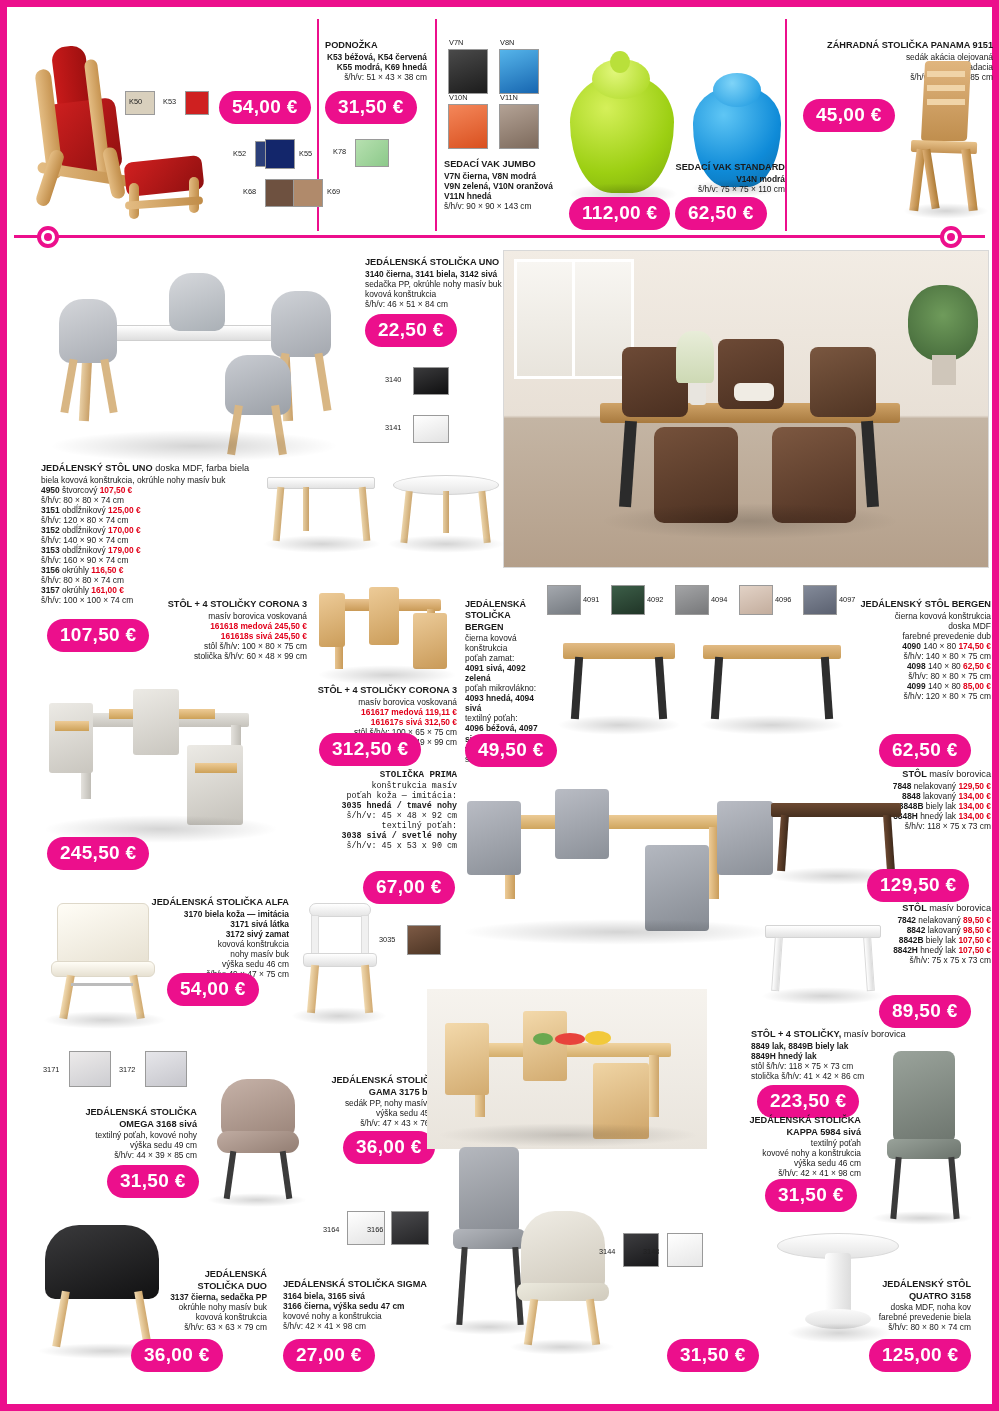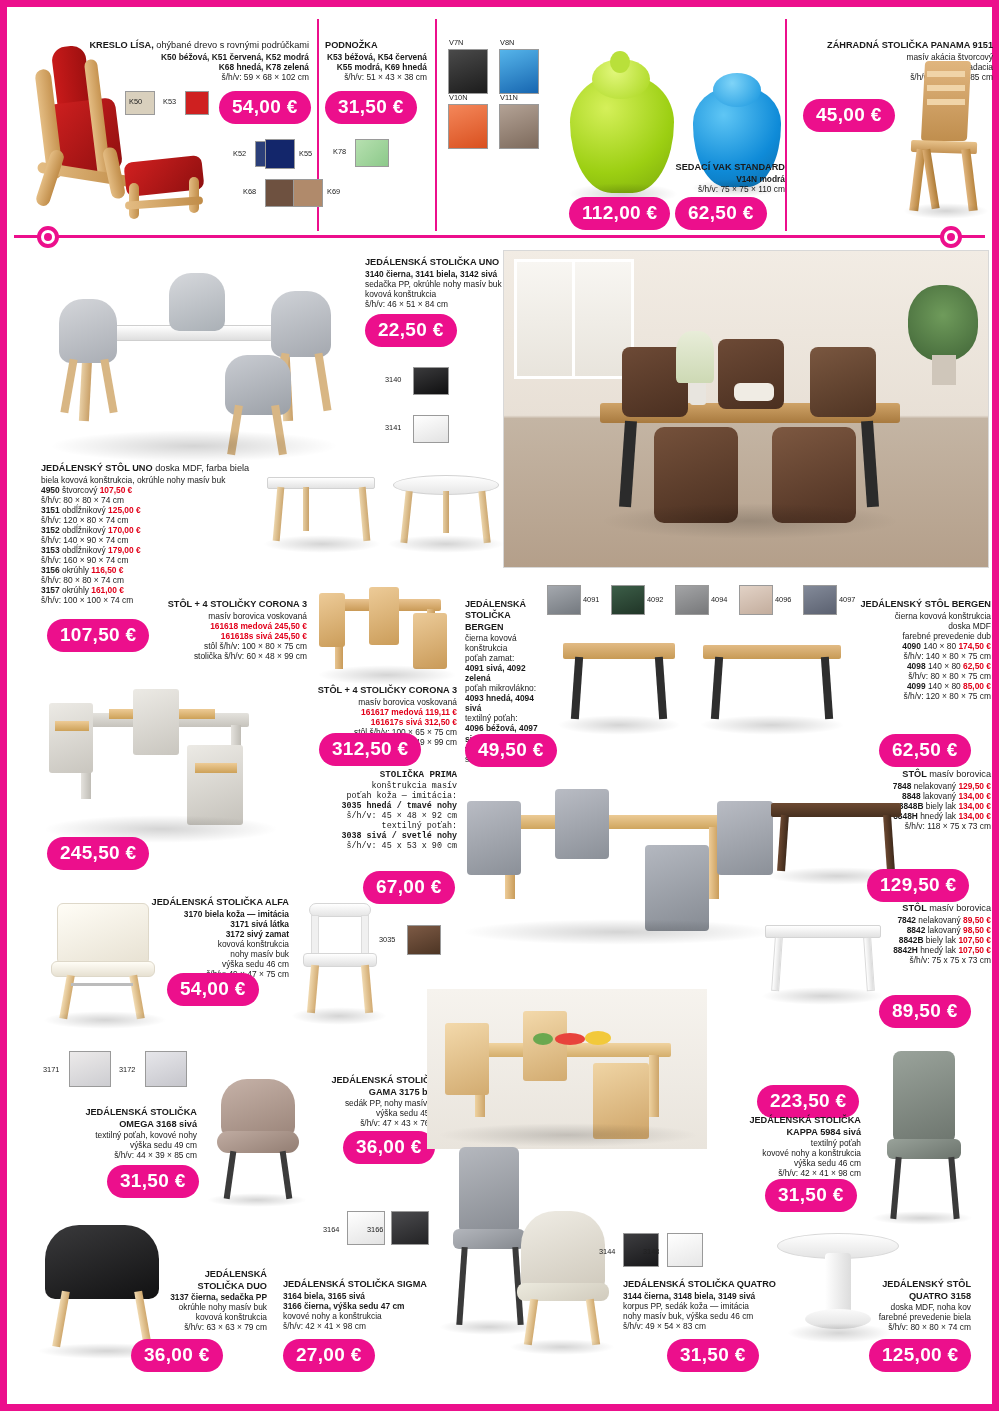--- a/index.html
+++ b/index.html
@@ -68,27 +68,20 @@
 </style>
 </head>
 <body>
 
 <div class="page">
 
   <div class="vline" style="left:310px; height:212px;"></div>
   <div class="vline" style="left:428px; height:212px;"></div>
   <div class="vline" style="left:778px; height:212px;"></div>
 
-  <div class="abs right" style="left:60px; top:33px; width:242px;">
-    <div class="ttl"><span>KRESLO LÍSA,</span>
-      <span style="font-weight:normal">ohýbané drevo s rovnými podrúčkami</span></div>
-    <div class="t" style="font-weight:bold">K50 béžová, K51 červená, K52 modrá</div>
-    <div class="t" style="font-weight:bold">K68 hnedá, K78 zelená</div>
-    <div class="t">š/h/v: 59 × 68 × 102 cm</div>
-  </div>
   <div class="abs" style="left:212px; top:84px;">
     <span class="price">54,00 €</span>
   </div>
 
   <div class="photo" style="left:22px; top:34px; width:185px; height:180px;">
     <div class="abs" style="left:28px; top:5px; width:34px; height:108px; background:linear-gradient(90deg,#c81a1a,#9d1010); border-radius:14px 14px 4px 4px; transform:rotate(-7deg);"></div>
     <div class="abs" style="left:20px; top:60px; width:70px; height:72px; background:linear-gradient(135deg,#d12020,#8e0f0f); border-radius:10px; transform:rotate(-7deg);"></div>
     <div class="abs" style="left:12px; top:28px; width:16px; height:110px; background:linear-gradient(90deg,#e4bd84,#c69350); border-radius:8px; transform:rotate(-7deg);"></div>
     <div class="abs" style="left:62px; top:18px; width:13px; height:120px; background:linear-gradient(90deg,#e4bd84,#c69350); border-radius:8px; transform:rotate(-7deg);"></div>
     <div class="abs" style="left:8px; top:128px; width:96px; height:11px; background:linear-gradient(90deg,#e4bd84,#c08c48); border-radius:6px; transform:rotate(9deg);"></div>
@@ -150,20 +143,27 @@
   </div>
   <div class="abs" style="left:441px; top:86px;">
     <div class="swlbl" style="left:1px; top:0;">V10N</div>
     <div class="swatch" style="left:0; top:11px; width:40px; height:45px; background:linear-gradient(160deg,#f4875a,#d9501f);"></div>
   </div>
   <div class="abs" style="left:492px; top:86px;">
     <div class="swlbl" style="left:1px; top:0;">V11N</div>
     <div class="swatch" style="left:0; top:11px; width:40px; height:45px; background:linear-gradient(160deg,#b3a295,#7d6a5c);"></div>
   </div>
 
+  <div class="abs" style="left:437px; top:152px; width:115px;">
+    <div class="ttl">SEDACÍ VAK JUMBO</div>
+    <div class="t" style="font-weight:bold">V7N čierna, V8N modrá</div>
+    <div class="t" style="font-weight:bold">V9N zelená, V10N oranžová</div>
+    <div class="t" style="font-weight:bold">V11N hnedá</div>
+    <div class="t">š/h/v: 90 × 90 × 143 cm</div>
+  </div>
 
   <div class="photo" style="left:555px; top:30px; width:120px; height:165px;">
     <div class="abs" style="left:8px; top:38px; width:104px; height:118px; border-radius:46% 46% 40% 40%/40% 40% 60% 60%; background:radial-gradient(circle at 35% 28%, #d5f05a, #9ccf12 60%, #7aa80c);"></div>
     <div class="abs" style="left:30px; top:22px; width:58px; height:40px; border-radius:50%; background:radial-gradient(circle at 40% 30%, #e2f77c, #a8d61c);"></div>
     <div class="abs" style="left:48px; top:14px; width:20px; height:22px; border-radius:50%; background:#b9e03a;"></div>
     <div class="shadowell" style="left:6px; top:146px; width:110px; height:22px;"></div>
   </div>
   <div class="abs" style="left:562px; top:190px;">
     <span class="price">112,00 €</span>
   </div>
@@ -177,21 +177,21 @@
     <div class="ttl">SEDACÍ VAK STANDARD</div>
     <div class="t" style="font-weight:bold">V14N modrá</div>
     <div class="t">š/h/v: 75 × 75 × 110 cm</div>
   </div>
   <div class="abs" style="left:668px; top:190px;">
     <span class="price">62,50 €</span>
   </div>
 
   <div class="abs right" style="left:786px; top:33px; width:200px;">
     <div class="ttl">ZÁHRADNÁ STOLIČKA PANAMA 9151</div>
-    <div class="t">masív akácia štvorcový</div>
+    <div class="t">sedák akácia olejovaná</div>
     <div class="t">skladacia</div>
     <div class="t">š/h/v: 40 × 56 × 85 cm</div>
   </div>
   <div class="abs" style="left:796px; top:92px;">
     <span class="price">45,00 €</span>
   </div>
   <div class="photo" style="left:890px; top:50px; width:98px; height:165px;">
     <div class="abs" style="left:26px; top:4px; width:46px; height:80px; background:linear-gradient(180deg,#e0b57e,#c08e4e); border-radius:4px; transform:skewX(-3deg);"></div>
     <div class="abs" style="left:30px; top:14px; width:38px; height:6px; background:#f0d4a8;"></div>
     <div class="abs" style="left:30px; top:28px; width:38px; height:6px; background:#f0d4a8;"></div>
@@ -587,20 +587,28 @@
     <div class="abs" style="left:18px; top:34px; width:44px; height:72px; background:linear-gradient(160deg,#f3d9ab,#d2ab70); border-radius:3px;"></div>
     <div class="abs" style="left:96px; top:22px; width:44px; height:70px; background:linear-gradient(160deg,#f3d9ab,#d2ab70); border-radius:3px;"></div>
     <div class="abs" style="left:166px; top:74px; width:56px; height:76px; background:linear-gradient(160deg,#f0d5a5,#cea straight);"></div>
     <div class="abs" style="left:166px; top:74px; width:56px; height:76px; background:linear-gradient(160deg,#f0d5a5,#cea468); border-radius:3px;"></div>
     <div class="abs" style="left:128px; top:44px; width:30px; height:12px; background:#e8433c; border-radius:50%;"></div>
     <div class="abs" style="left:158px; top:42px; width:26px; height:14px; background:#f2c93b; border-radius:50%;"></div>
     <div class="abs" style="left:106px; top:44px; width:20px; height:12px; background:#6aa84f; border-radius:50%;"></div>
     <div class="shadowell" style="left:10px; top:134px; width:262px; height:24px;"></div>
   </div>
 
+  <div class="abs" style="left:744px; top:1022px; width:190px;">
+    <div class="ttl"><span>STÔL + 4 STOLIČKY,</span>
+      <span style="font-weight:normal">masív borovica</span></div>
+    <div class="t" style="font-weight:bold">8849 lak, 8849B biely lak</div>
+    <div class="t" style="font-weight:bold">8849H hnedý lak</div>
+    <div class="t">stôl š/h/v: 118 × 75 × 73 cm</div>
+    <div class="t">stolička š/h/v: 41 × 42 × 86 cm</div>
+  </div>
   <div class="abs" style="left:750px; top:1078px;">
     <span class="price">223,50 €</span>
   </div>
 
   <div class="photo" style="left:196px; top:1066px; width:108px; height:134px;">
     <div class="abs" style="left:18px; top:6px; width:74px; height:58px; background:linear-gradient(160deg,#c6b2a8,#9b857a); border-radius:26px 26px 10px 10px;"></div>
     <div class="abs" style="left:14px; top:58px; width:82px; height:22px; background:linear-gradient(160deg,#c0aca2,#927d72); border-radius:12px;"></div>
     <div class="abs" style="left:24px; top:78px; width:6px; height:48px; background:#3b3b3b; transform:rotate(8deg);"></div>
     <div class="abs" style="left:80px; top:78px; width:6px; height:48px; background:#3b3b3b; transform:rotate(-8deg);"></div>
     <div class="shadowell" style="left:4px; top:120px; width:100px; height:14px;"></div>
@@ -681,27 +689,20 @@
     <div class="shadowell" style="left:2px; top:176px; width:100px; height:16px;"></div>
   </div>
 
   <div class="photo" style="left:500px; top:1200px; width:110px; height:150px;">
     <div class="abs" style="left:14px; top:4px; width:84px; height:80px; background:linear-gradient(160deg,#efece4,#cfc9bc); border-radius:34px 34px 10px 10px;"></div>
     <div class="abs" style="left:10px; top:76px; width:92px; height:18px; background:linear-gradient(160deg,#eceade,#d0cabc); border-radius:8px;"></div>
     <div class="abs" style="left:20px; top:92px; width:8px; height:46px; background:linear-gradient(90deg,#f2dcb4,#d0a96e); transform:rotate(8deg);"></div>
     <div class="abs" style="left:82px; top:92px; width:8px; height:46px; background:linear-gradient(90deg,#f2dcb4,#d0a96e); transform:rotate(-8deg);"></div>
     <div class="shadowell" style="left:2px; top:132px; width:106px; height:16px;"></div>
   </div>
-  <div class="abs" style="left:616px; top:1272px; width:190px;">
-    <div class="ttl">JEDÁLENSKÁ STOLIČKA QUATRO</div>
-    <div class="t" style="font-weight:bold">3144 čierna, 3148 biela, 3149 sivá</div>
-    <div class="t">korpus PP, sedák koža — imitácia</div>
-    <div class="t">nohy masív buk, výška sedu 46 cm</div>
-    <div class="t">š/h/v: 49 × 54 × 83 cm</div>
-  </div>
   <div class="abs" style="left:660px; top:1332px;">
     <span class="price">31,50 €</span>
   </div>
   <div class="abs" style="left:592px; top:1226px;">
     <div class="swlbl" style="left:0; top:14px;">3144</div>
     <div class="swatch" style="left:24px; top:0; width:36px; height:34px; background:linear-gradient(160deg,#3d3d40,#18181a);"></div>
   </div>
   <div class="abs" style="left:660px; top:1226px;">
     <div class="swlbl" style="left:-24px; top:14px;">3148</div>
     <div class="swatch" style="left:0; top:0; width:36px; height:34px; background:linear-gradient(160deg,#ffffff,#e6e6e6);"></div>

